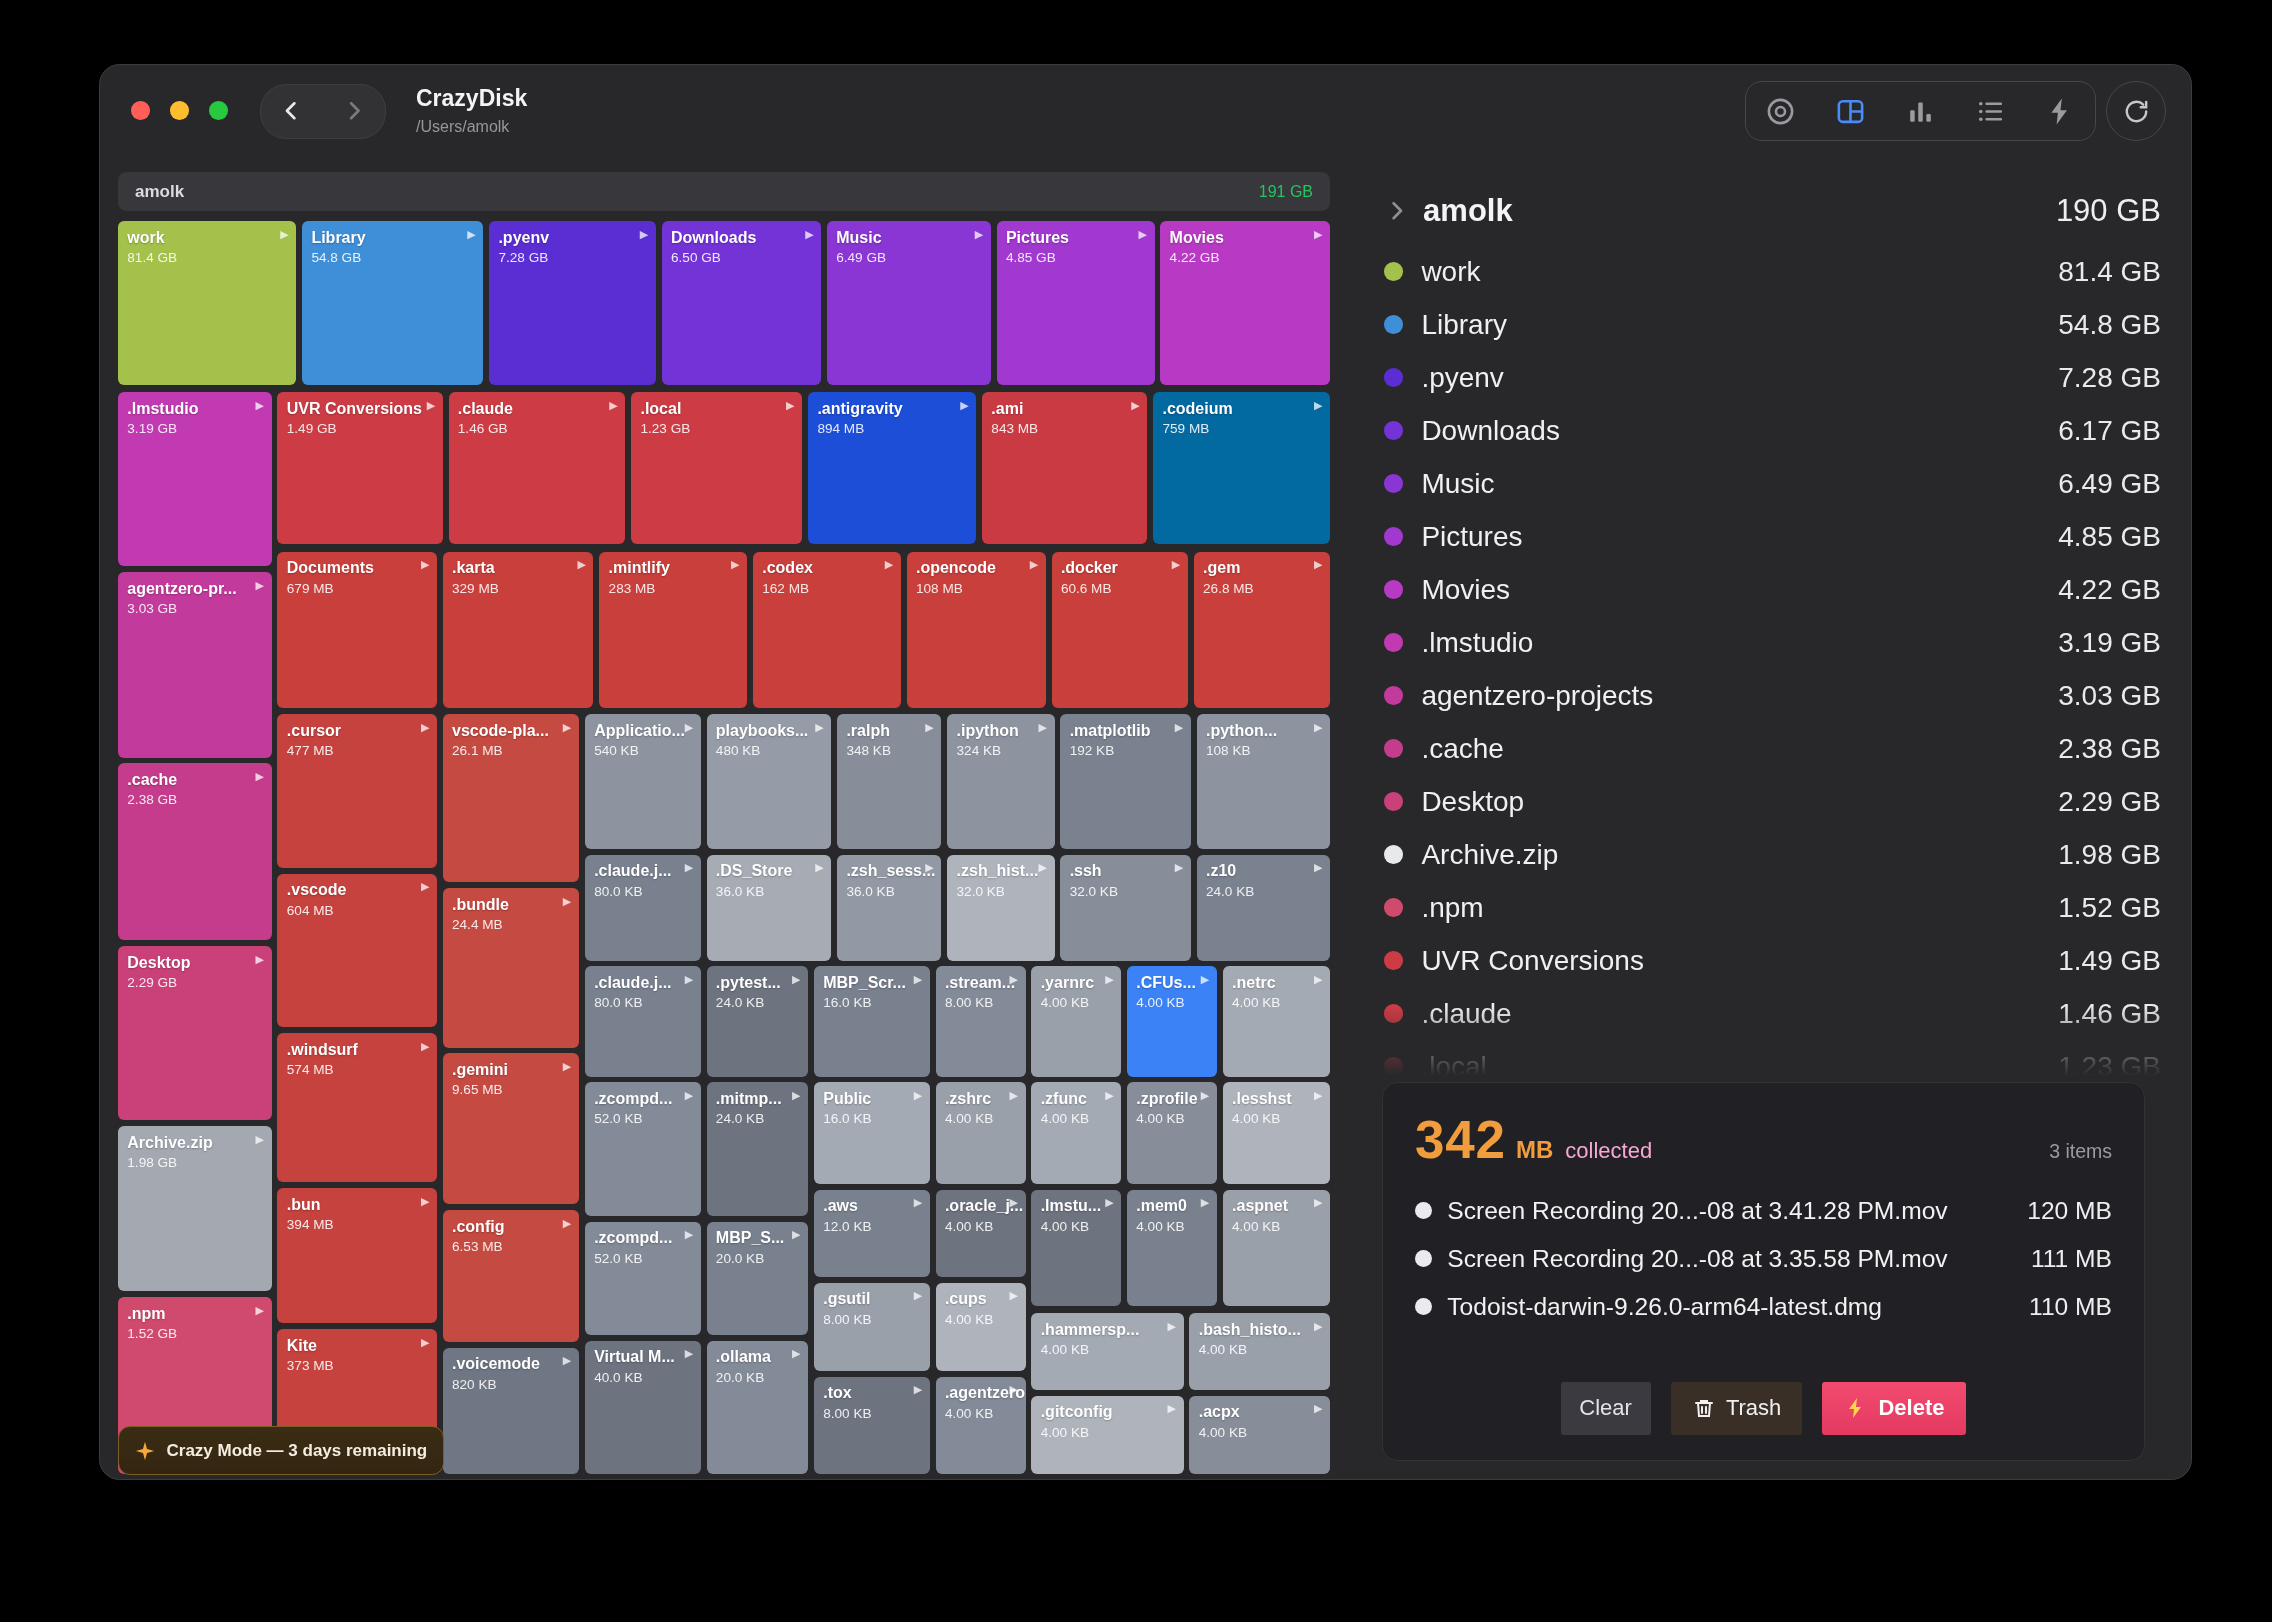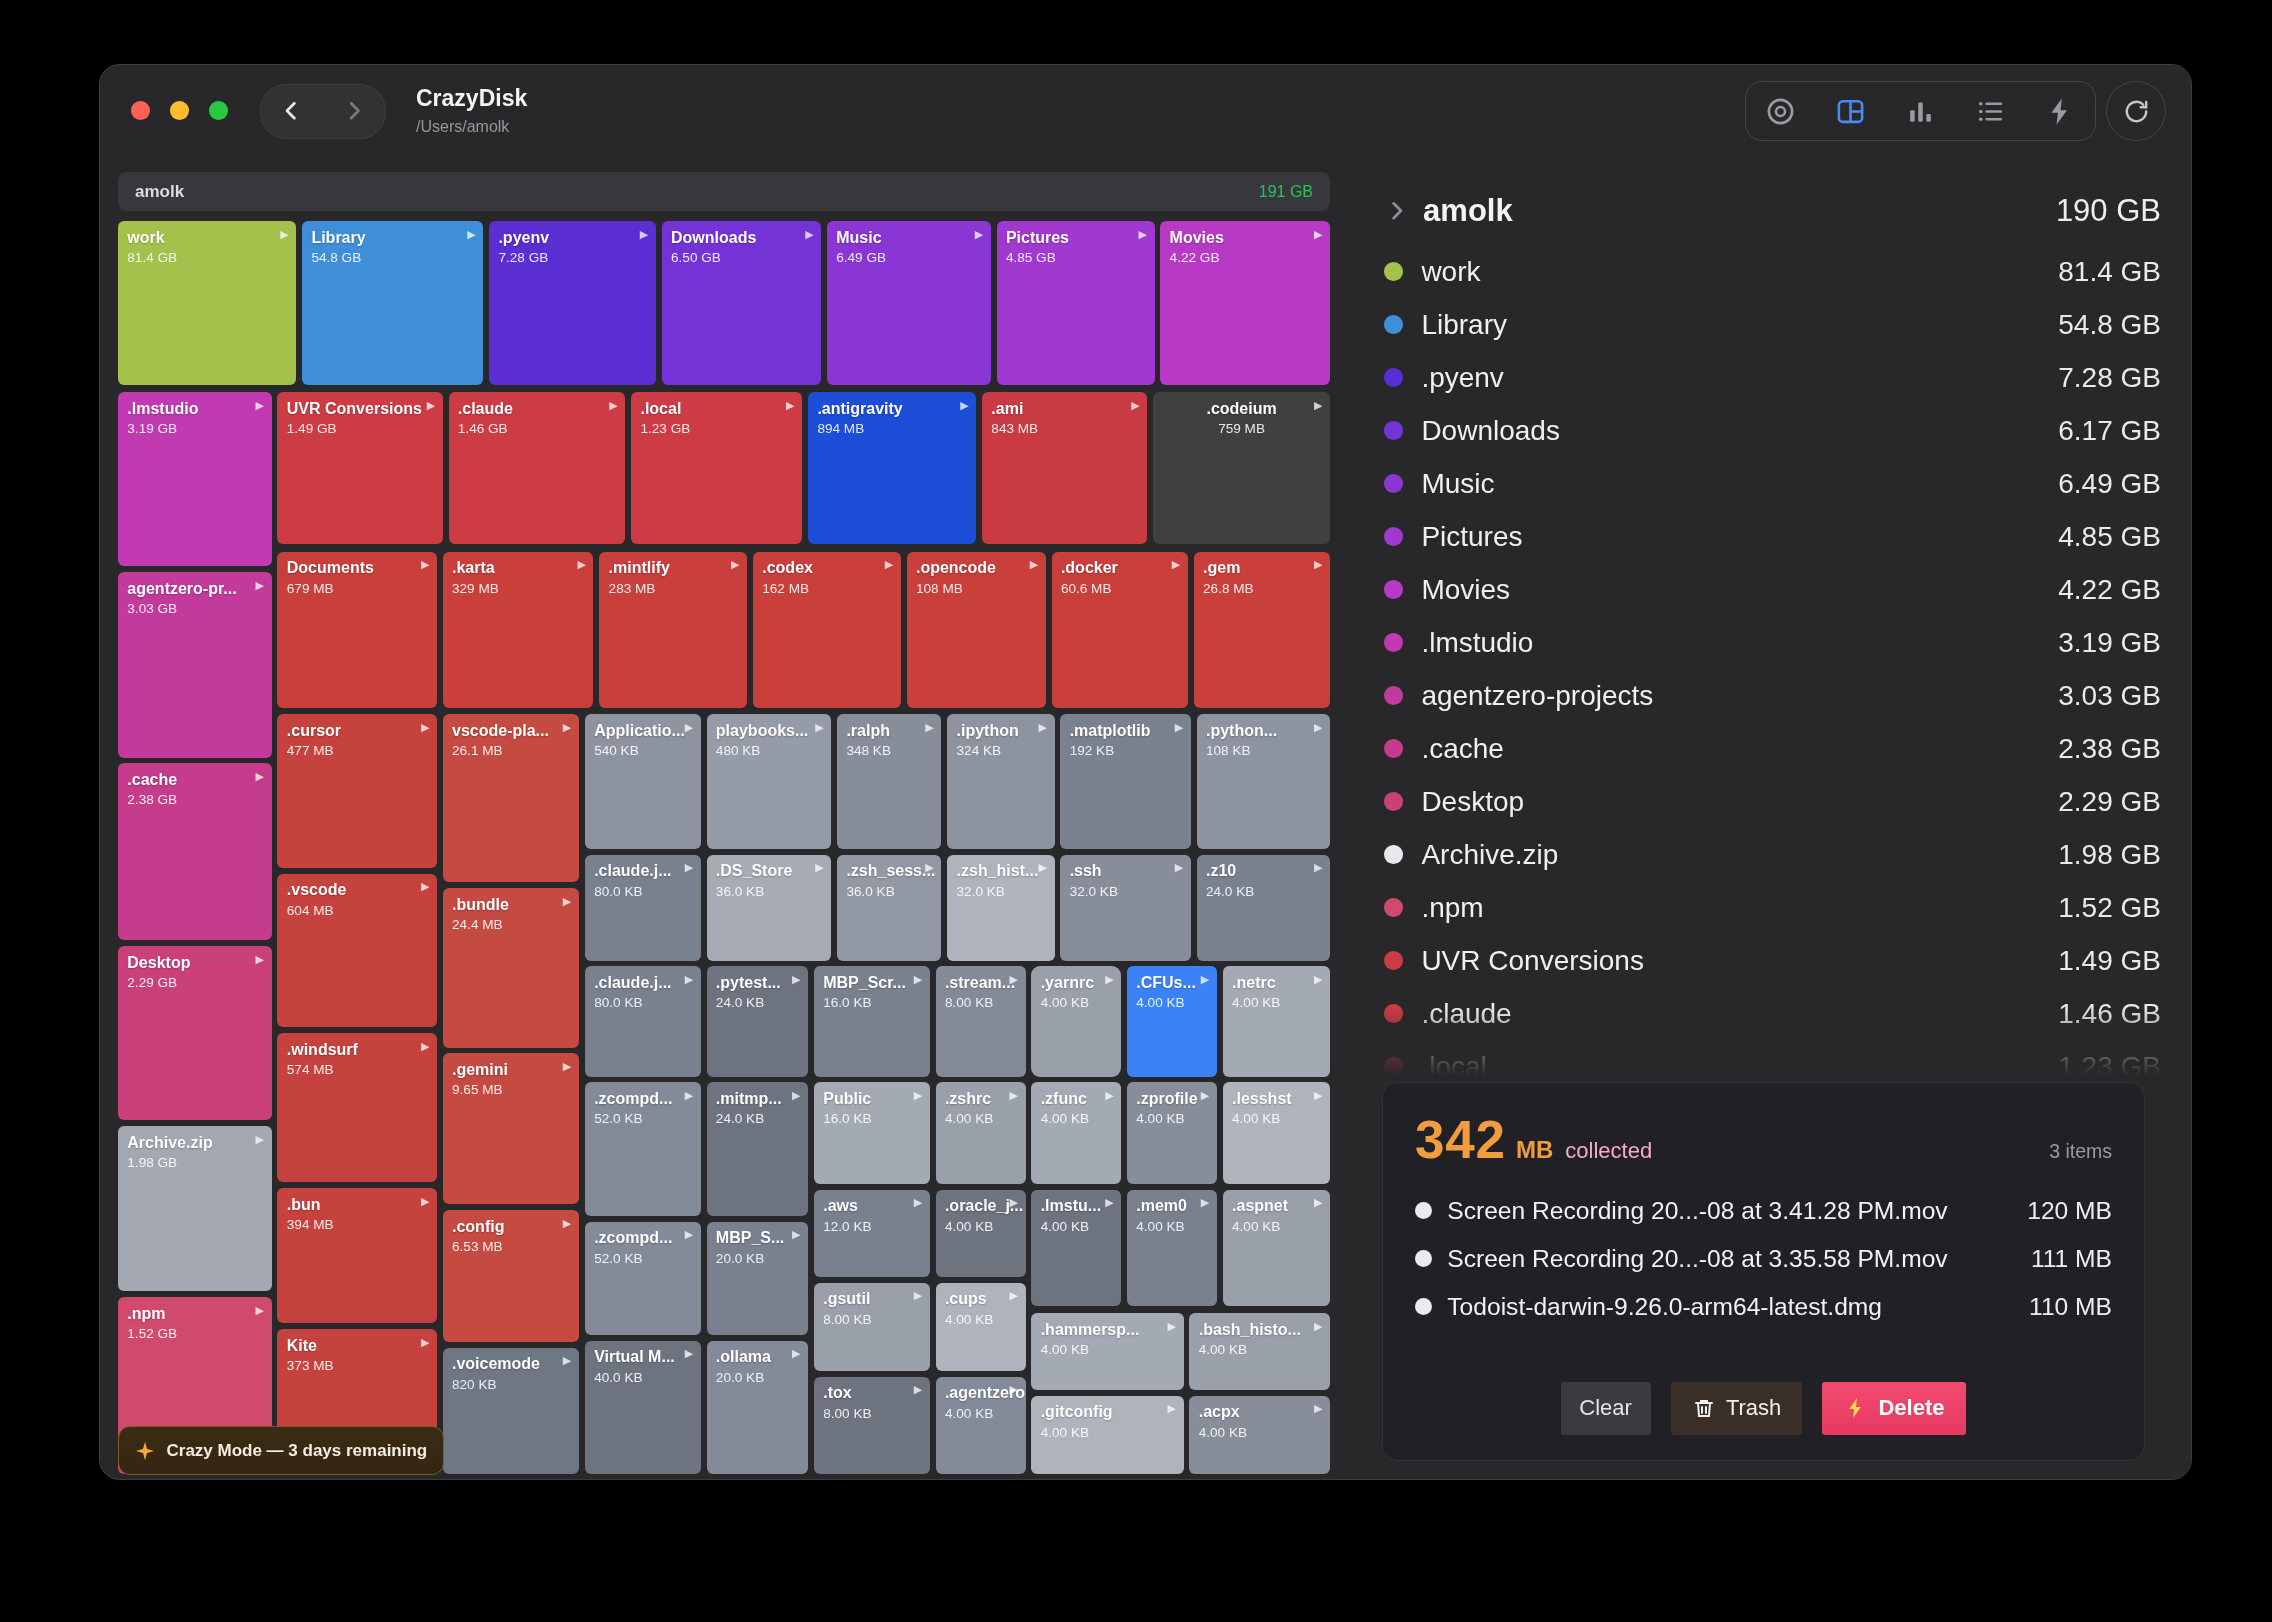--- a/index.html
+++ b/index.html
@@ -259,21 +259,21 @@
       <div class="tm-block" style="left: 56.94%; top: 13.66%; width: 13.88%; height: 12.15%; background: #1d4ed8;">
         <div class="tm-name">.antigravity</div>
         <div class="tm-size">894 MB</div>
         <div class="tm-chevron">▶</div>
       </div>
       <div class="tm-block" style="left: 71.29%; top: 13.66%; width: 13.64%; height: 12.15%; background: rgb(202, 58, 67);">
         <div class="tm-name">.ami</div>
         <div class="tm-size">843 MB</div>
         <div class="tm-chevron">▶</div>
       </div>
-      <div class="tm-block" style="left: 85.41%; top: 13.66%; width: 14.59%; height: 12.15%; background: #404040; text-align: center;">
+      <div class="tm-block" style="left: 85.41%; top: 13.66%; width: 14.59%; height: 12.15%; background: #0369a1;">
         <div class="tm-name">.codeium</div>
         <div class="tm-size">759 MB</div>
         <div class="tm-chevron">▶</div>
       </div>
       <div class="tm-block" style="left: 13.16%; top: 26.39%; width: 13.16%; height: 12.5%; background: rgb(200, 63, 60);">
         <div class="tm-name">Documents</div>
         <div class="tm-size">679 MB</div>
         <div class="tm-chevron">▶</div>
       </div>
       <div class="tm-block" style="left: 26.79%; top: 26.39%; width: 12.44%; height: 12.5%; background: rgb(200, 63, 60);">
@@ -429,21 +429,21 @@
       <div class="tm-block" style="left: 57.42%; top: 59.49%; width: 9.57%; height: 8.8%; background: rgb(121, 129, 143);">
         <div class="tm-name">MBP_Scr...</div>
         <div class="tm-size">16.0 KB</div>
         <div class="tm-chevron">▶</div>
       </div>
       <div class="tm-block" style="left: 67.46%; top: 59.49%; width: 7.42%; height: 8.8%; background: rgb(132, 139, 152);">
         <div class="tm-name">.stream...</div>
         <div class="tm-size">8.00 KB</div>
         <div class="tm-chevron">▶</div>
       </div>
-      <div class="tm-block" style="left: 75.36%; top: 59.49%; width: 7.42%; height: 8.8%; background: rgb(154, 160, 170); border-radius: 9px;">
+      <div class="tm-block" style="left: 75.36%; top: 59.49%; width: 7.42%; height: 8.8%; background: rgb(154, 160, 170);">
         <div class="tm-name">.yarnrc</div>
         <div class="tm-size">4.00 KB</div>
         <div class="tm-chevron">▶</div>
       </div>
       <div class="tm-block" style="left: 83.25%; top: 59.49%; width: 7.42%; height: 8.8%; background: #3b82f6;">
         <div class="tm-name">.CFUs...</div>
         <div class="tm-size">4.00 KB</div>
         <div class="tm-chevron">▶</div>
       </div>
       <div class="tm-block" style="left: 91.15%; top: 59.49%; width: 8.85%; height: 8.8%; background: rgb(164, 170, 179);">

